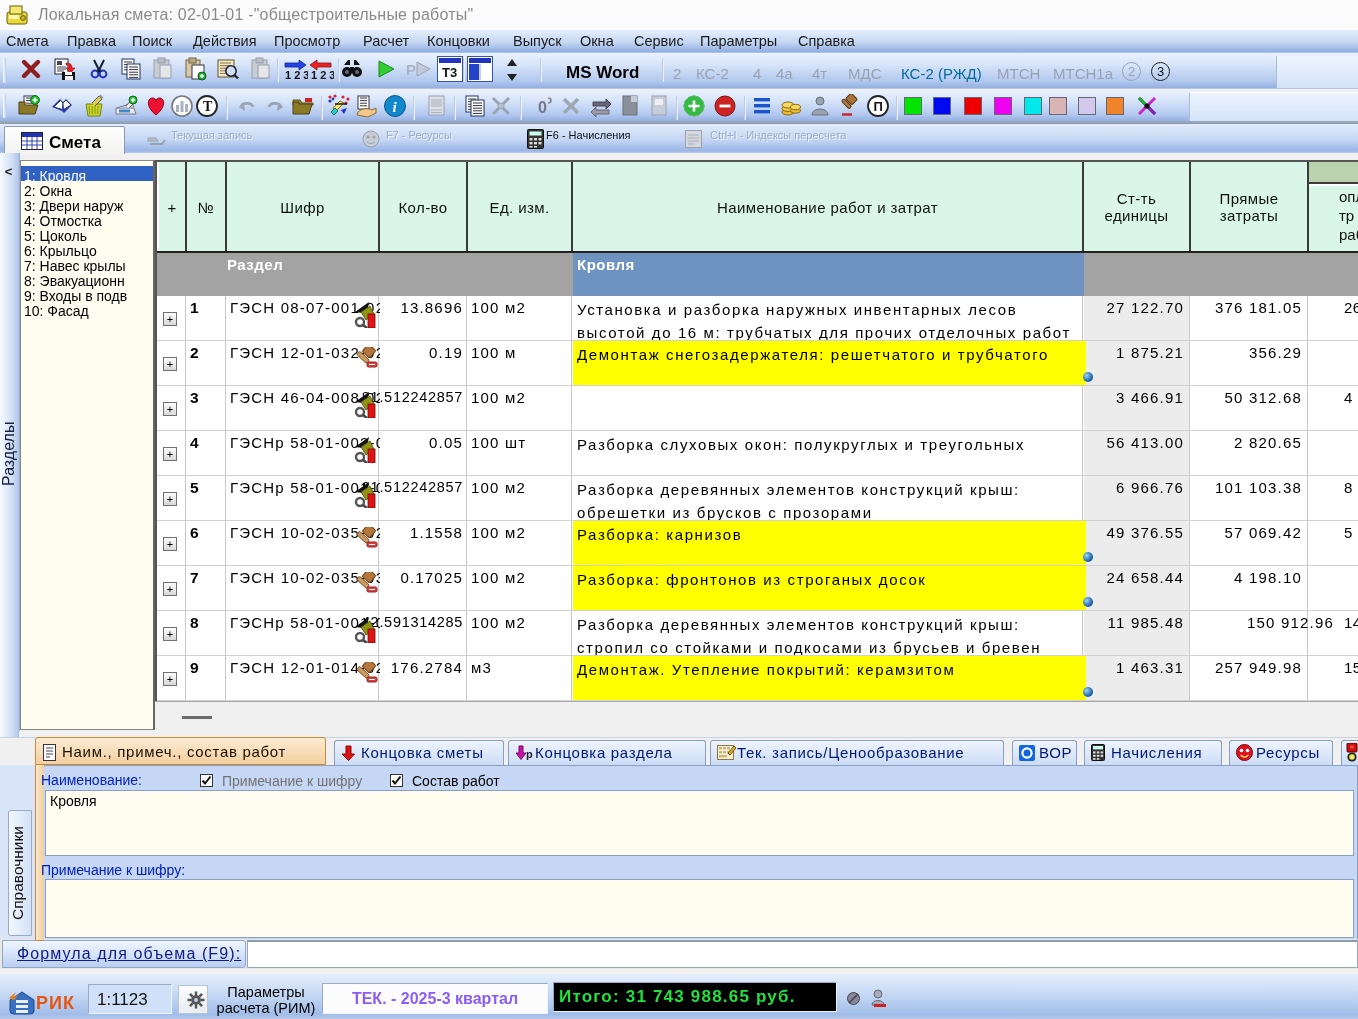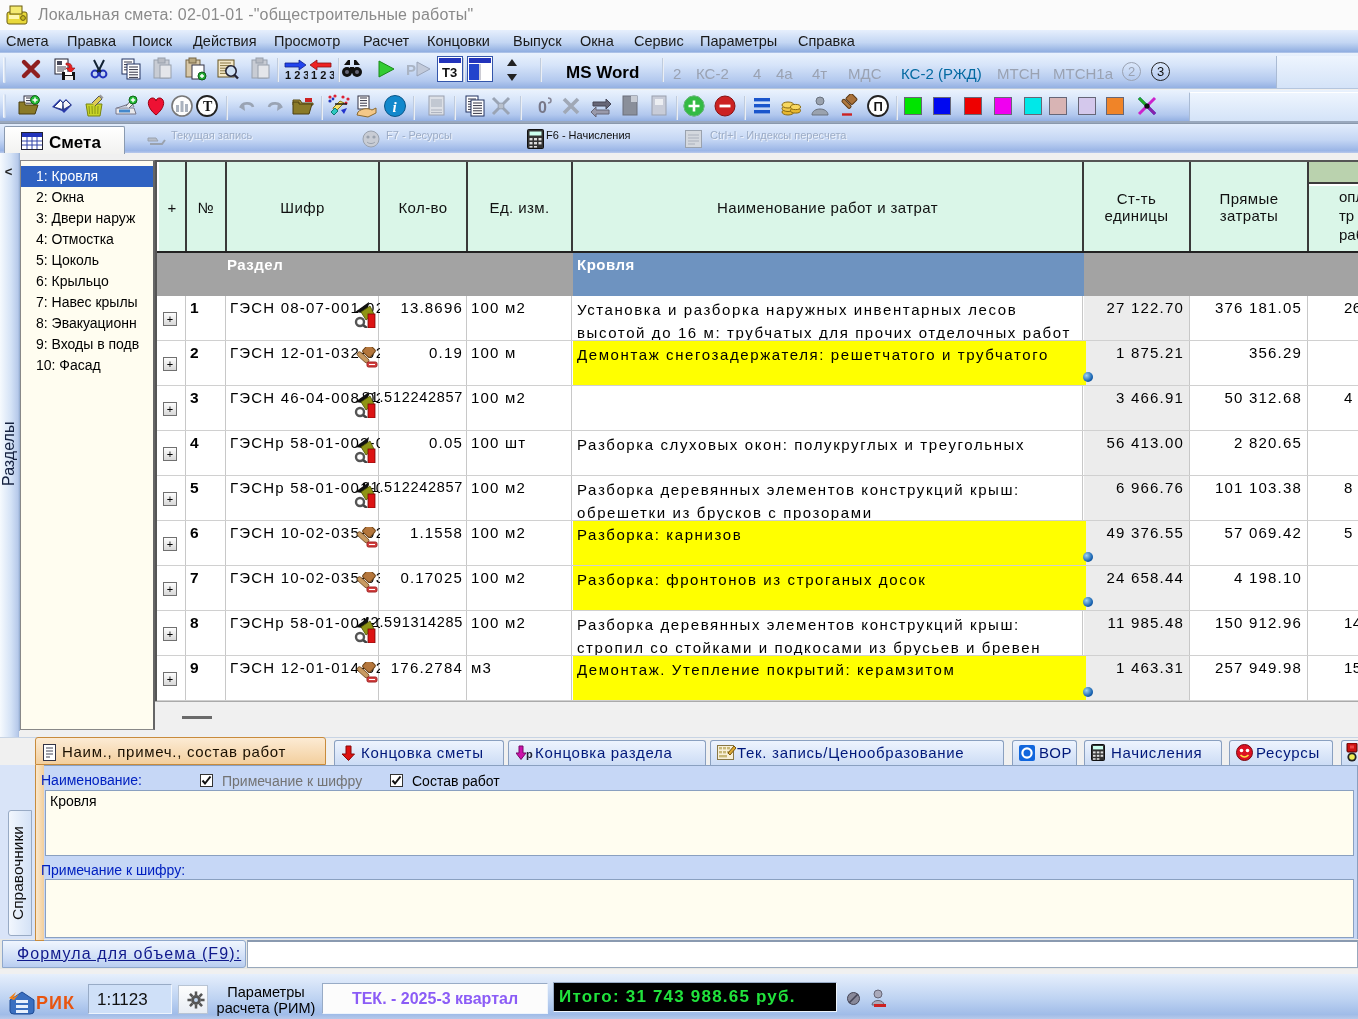--- a/index.html
+++ b/index.html
@@ -18,21 +18,21 @@
 .grip{position:absolute;top:4px;width:3px;height:26px;background:linear-gradient(90deg,#ffffff,#b9cce8);border-radius:2px}
 .sep{position:absolute;top:5px;width:2px;height:24px;background:linear-gradient(90deg,#aabbd4,#fff)}
 
 #viewtabs{left:0;top:123px;width:1358px;height:30px;background:linear-gradient(#e2ecfc,#c4d6f4 55%,#9ab5e6 92%,#b9c9ec);border-top:1px solid #8a98ac}
 .vtab{position:absolute;top:5px;height:25px;font-size:11px;color:#9cacc6;text-shadow:1px 1px 0 #eef3fb}
 .vtab.on{top:2px;height:28px;background:linear-gradient(#ffffff,#f2f2f0);border:1px solid #8a9ab0;border-bottom:none;border-radius:2px 2px 0 0;color:#000;font-weight:bold;font-size:17px;text-shadow:none}
 
 #leftstrip{left:0;top:153px;width:20px;height:584px;background:linear-gradient(90deg,#f6fafe,#d4e2f6 55%,#b6c9ea 90%,#90a8cc)}
 #razdel-tab{left:0px;top:420px;width:19px;height:68px;color:#15213f;font-size:16px}
 #sidebar{left:20px;top:160px;width:135px;height:570px;background:#fffdf0;border:1px solid #888;border-right:2px solid #666;font-size:14px;overflow:hidden;padding-top:5px}
-.sitem{height:21px;line-height:21px;padding-left:15px;white-space:nowrap}
+.sitem{height:15px;line-height:21px;padding-left:3px;white-space:nowrap}
 .sitem.sel{background:#2f62c2;color:#fff}
 
 #tablewrap{left:155px;top:160px;width:1203px;height:541px;background:#fff;border-top:2px solid #555;border-left:2px solid #555;overflow:hidden}
 .hcell{position:absolute;top:0;height:89px;background:#daf6e8;border-right:2px solid #3a3a3a;color:#111;font-size:15px;letter-spacing:0.4px;text-align:center}
 .hcell .t{position:absolute;left:0;right:0;top:50%;transform:translateY(-50%)}
 #secrow{position:absolute;top:89px;left:0;width:1201px;height:45px;background:#a3a3a3;border-top:2px solid #222;color:#fff;font-weight:bold;font-size:15px}
 .gridv{position:absolute;top:89px;bottom:0;width:1px;background:#c8c8c8}
 .row{position:absolute;left:0;width:1201px;border-bottom:1px solid #d0d0d0}
 .cell{position:absolute;top:0;height:100%;font-size:15px;letter-spacing:1.2px;padding:2px 3px;overflow:hidden;white-space:nowrap}
 .num{text-align:right}
@@ -595,21 +595,21 @@
       </svg>
 </div>
 <div class="row" style="top:449px;height:45px">
 <div class="abs" style="left:6px;top:16px;width:14px;height:14px;background:linear-gradient(#fdfdfd,#d8d8d8);border:1px solid #707070;font-size:11px;line-height:12px;text-align:center;color:#000">+</div>
 <div class="cell" style="left:30px;width:38px;font-weight:bold;font-size:15.5px;padding-top:3px">8</div>
 <div class="cell" style="left:70px;width:153px;padding-top:3px">ГЭСНр 58-01-001-02</div>
 <div class="cell num" style="left:223px;width:86px;padding-top:3px;direction:rtl;font-size:14.5px;letter-spacing:0.7px;overflow:visible">42.591314285</div>
 <div class="cell" style="left:311px;width:103px;padding-top:3px">100 м2</div>
 <div class="cell" style="left:416px;width:509px;padding:3px 0 0 4px;line-height:22.5px;letter-spacing:1.6px">Разборка деревянных элементов конструкций крыш:<br>стропил со стойками и подкосами из брусьев и бревен</div>
 <div class="cell num" style="left:927px;width:103px;padding-top:3px">11 985.48</div>
-<div class="cell num" style="left:1034px;width:114px;padding-top:3px">150 912.96</div>
+<div class="cell num" style="left:1066px;width:114px;padding-top:3px">150 912.96</div>
 <div class="cell" style="left:1184px;width:20px;padding-top:3px;letter-spacing:0.5px">14</div>
 <svg class="abs" style="left:196px;top:6px" width="26" height="26" viewBox="0 0 26 26">
 <g>
           <path d="M16 0 L2 10 L10 11 L13 14 Z" fill="#111"></path>
 <path d="M8 10 L17 4 L21 12 L13 18 Z" fill="#8f9414" stroke="#4a4e08" stroke-width="0.8"></path>
 <rect x="15" y="12" width="7" height="14" fill="#dd1515" stroke="#7a0808" stroke-width="0.8"></rect>
 <circle cx="7" cy="20" r="4" fill="none" stroke="#555" stroke-width="2.4"></circle>
 <line x1="10" y1="23" x2="14" y2="26" stroke="#444" stroke-width="2.6"></line>
 <circle cx="7" cy="20" r="1.4" fill="#fff"></circle>
         </g>

